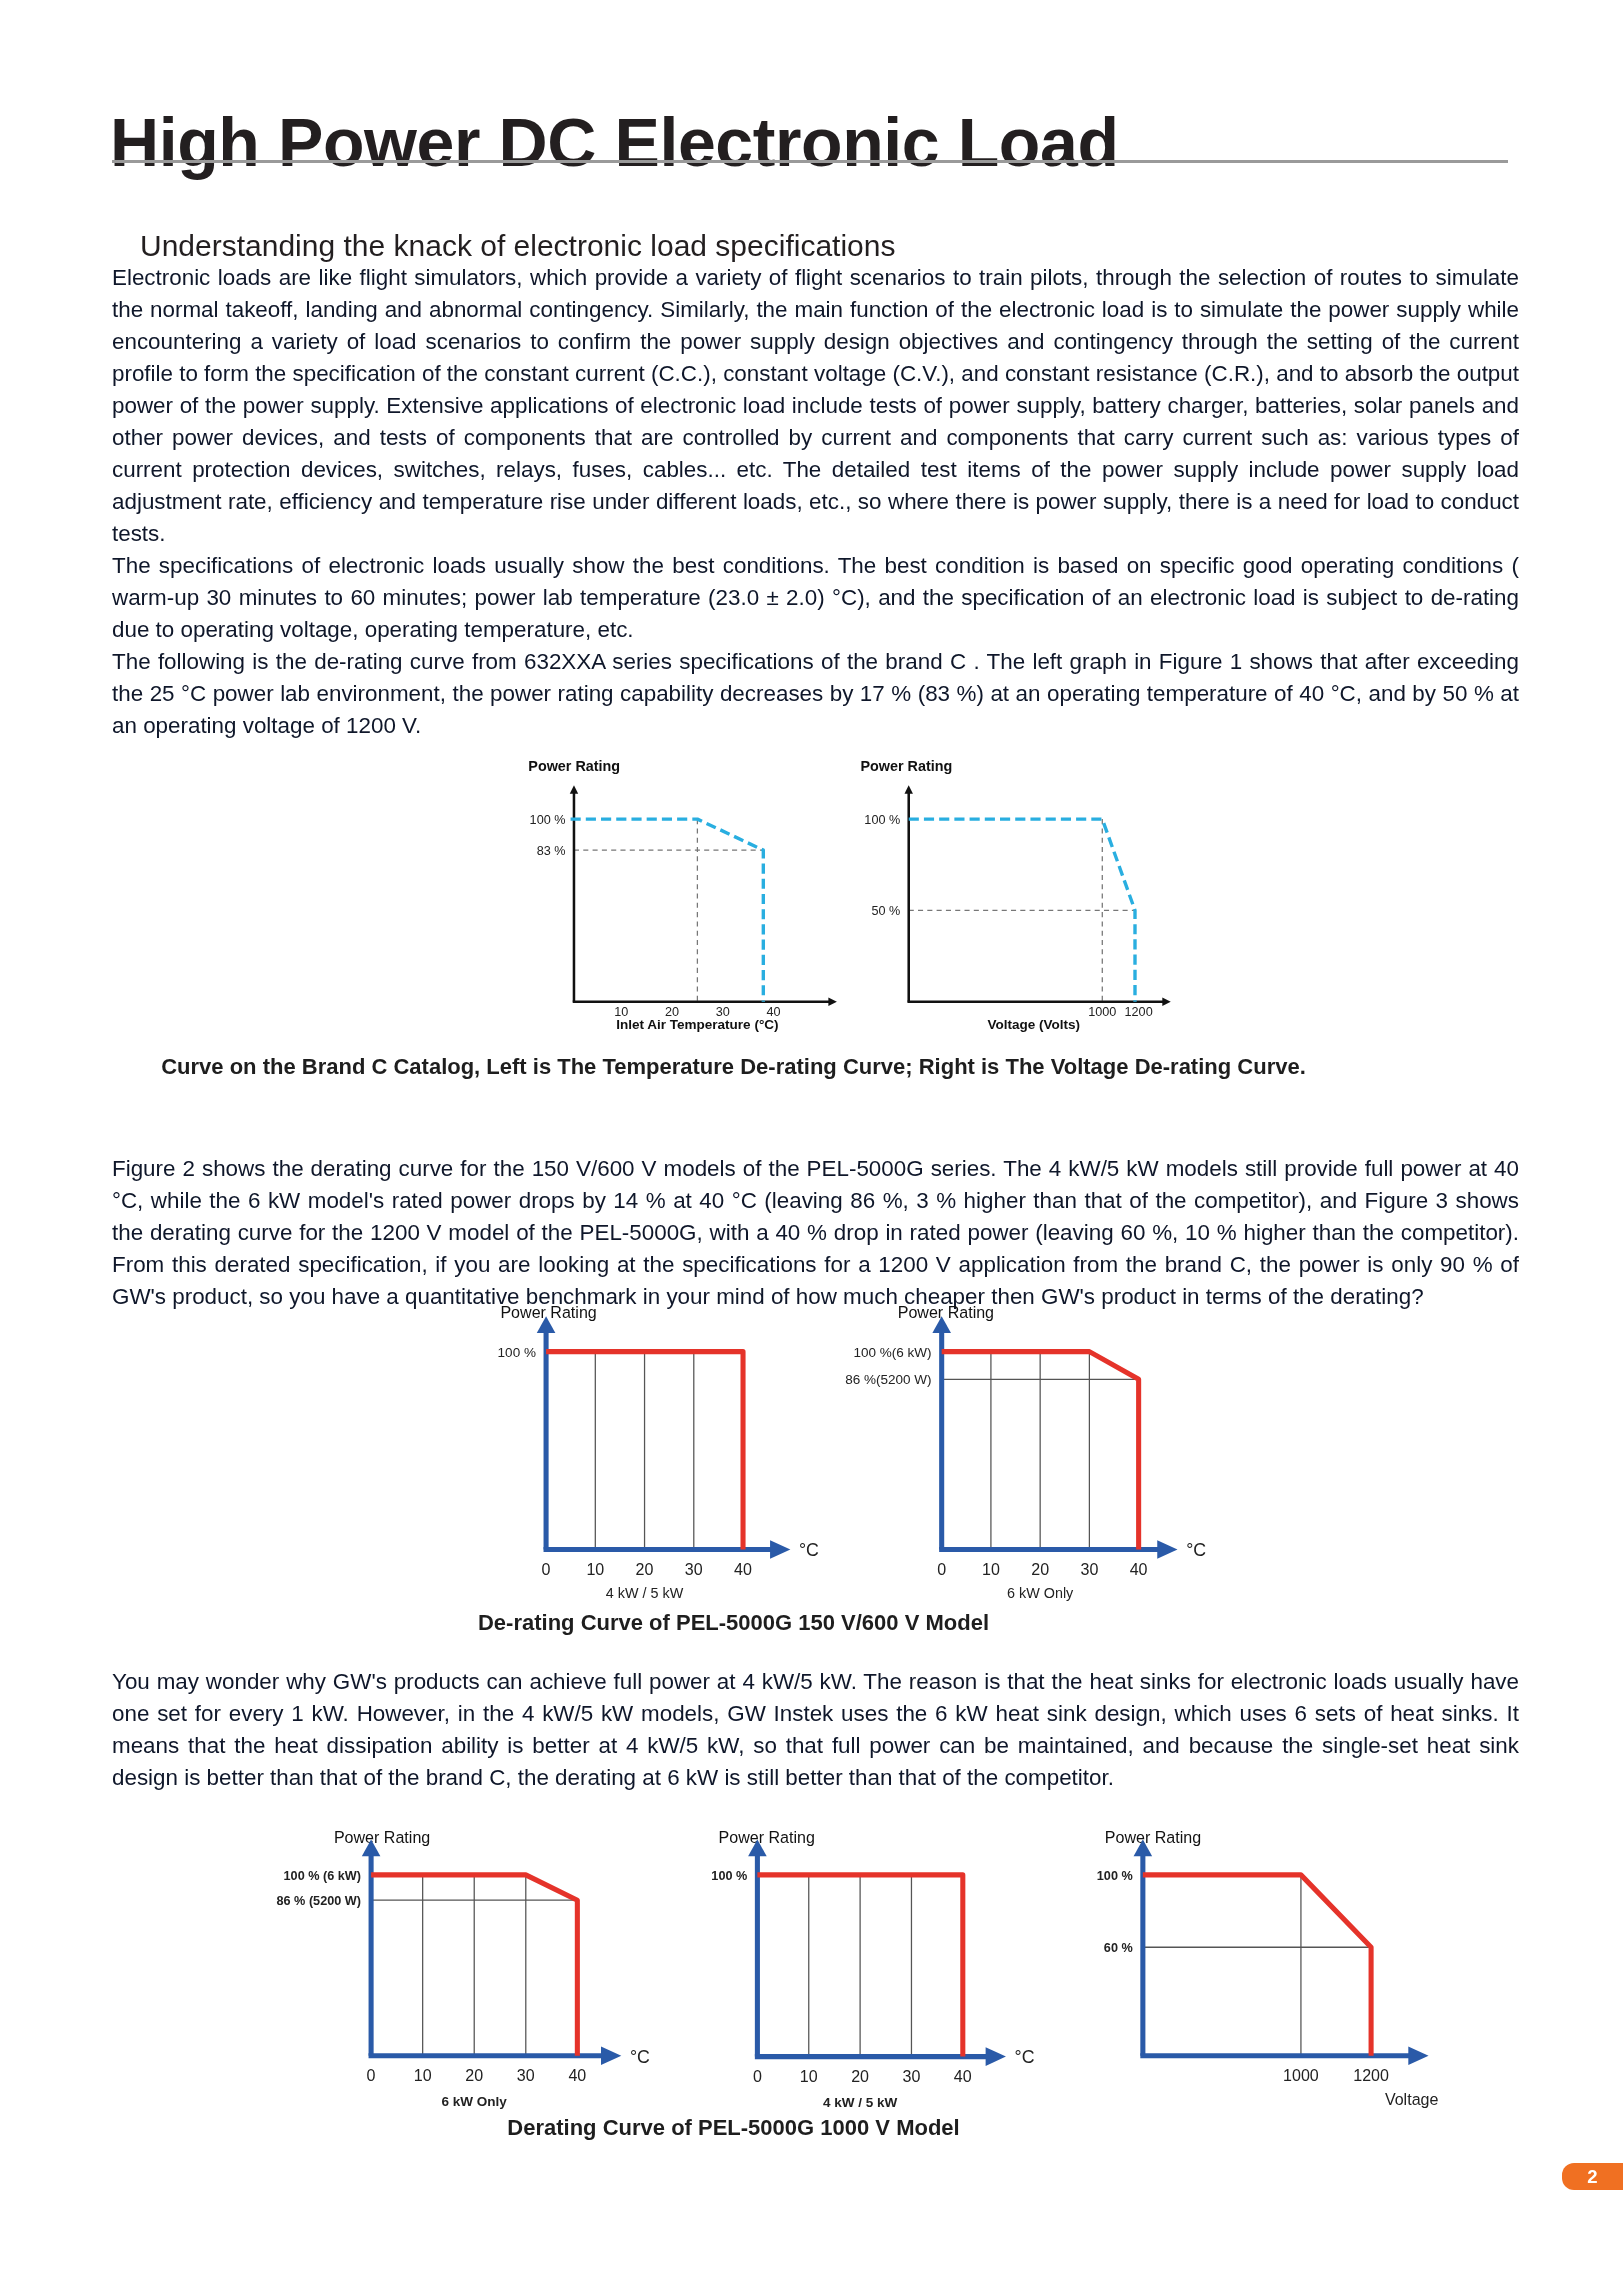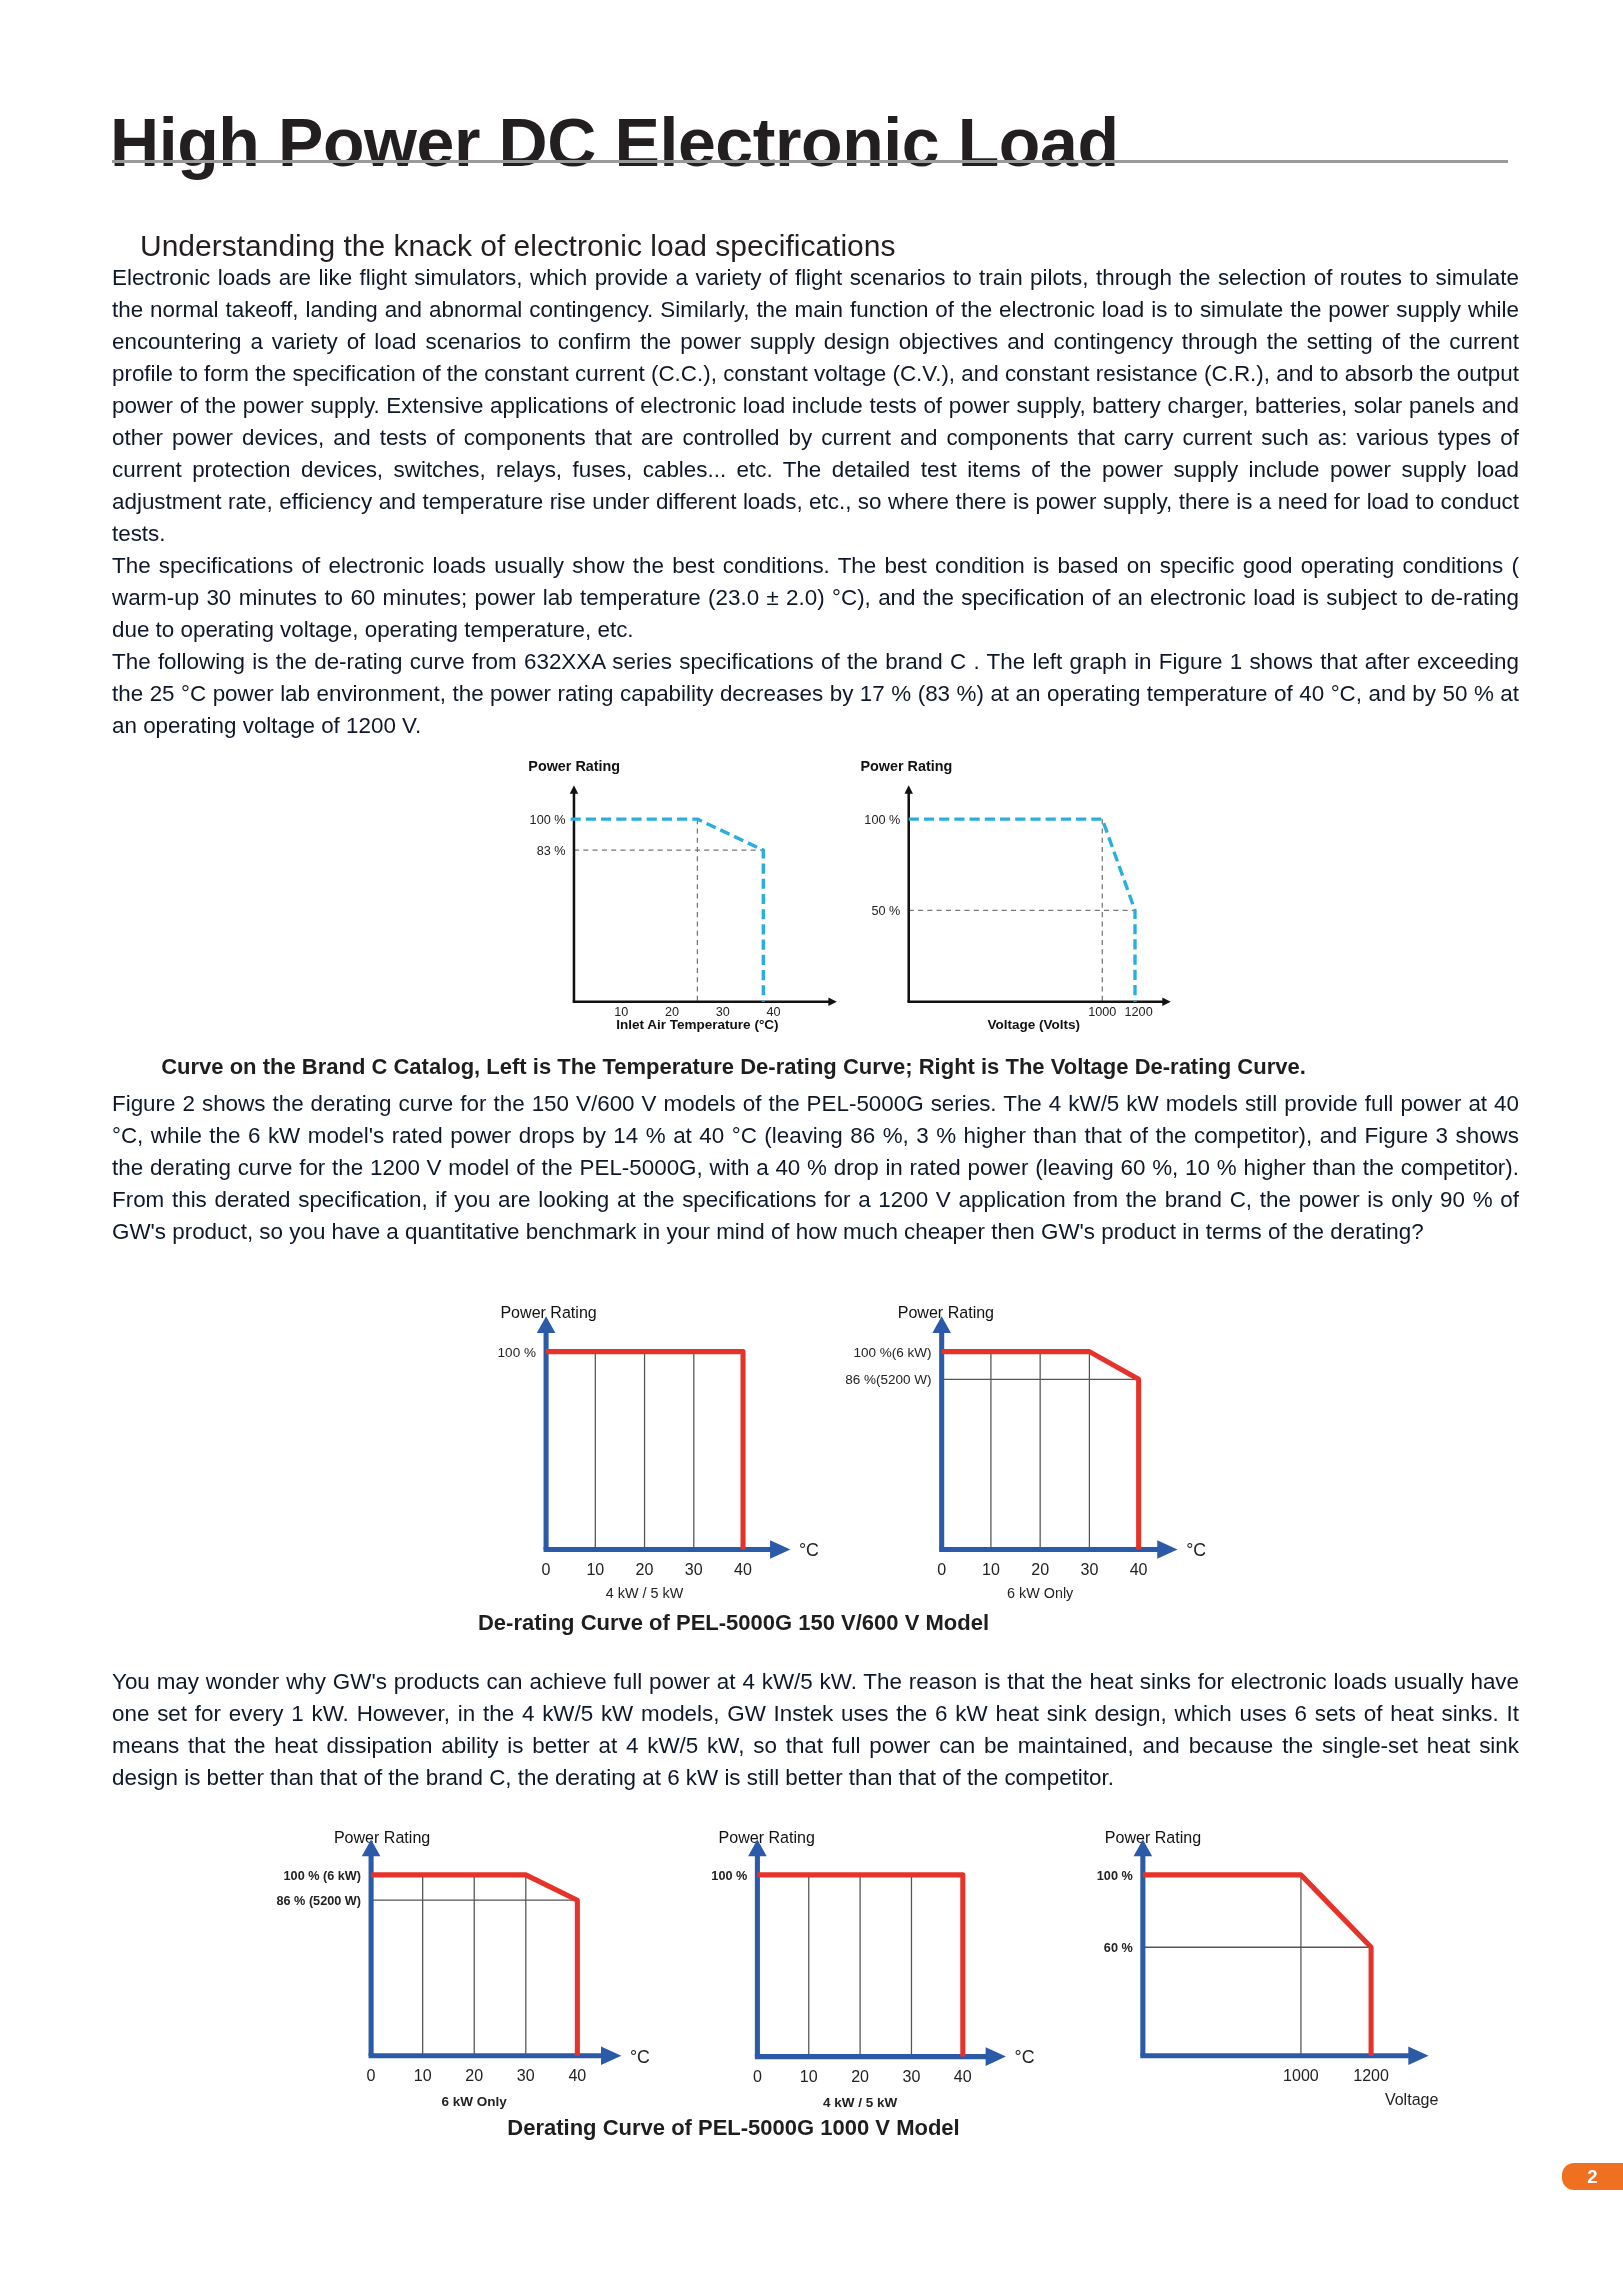--- a/index.html
+++ b/index.html
@@ -26,21 +26,21 @@
 <h2 class="subtitle">Understanding the knack of electronic load specifications</h2>
 
 <div class="para" style="top:262px;">
   <p>Electronic loads are like flight simulators, which provide a variety of flight scenarios to train pilots, through the selection of routes to simulate the normal takeoff, landing and abnormal contingency. Similarly, the main function of the electronic load is to simulate the power supply while encountering a variety of load scenarios to confirm the power supply design objectives and contingency through the setting of the current profile to form the specification of the constant current (C.C.), constant voltage (C.V.), and constant resistance (C.R.), and to absorb the output power of the power supply. Extensive applications of electronic load include tests of power supply, battery charger, batteries, solar panels and other power devices, and tests of components that are controlled by current and components that carry current such as: various types of current protection devices, switches, relays, fuses, cables... etc. The detailed test items of the power supply include power supply load adjustment rate, efficiency and temperature rise under different loads, etc., so where there is power supply, there is a need for load to conduct tests.</p>
   <p>The specifications of electronic loads usually show the best conditions. The best condition is based on specific good operating conditions ( warm-up 30 minutes to 60 minutes; power lab temperature (23.0 ± 2.0) °C), and the specification of an electronic load is subject to de-rating due to operating voltage, operating temperature, etc.</p>
   <p>The following is the de-rating curve from 632XXA series specifications of the brand C . The left graph in Figure 1 shows that after exceeding the 25 °C power lab environment, the power rating capability decreases by 17 % (83 %) at an operating temperature of 40 °C, and by 50 % at an operating voltage of 1200 V.</p>
 </div>
 
 <p class="caption" style="top:1054px;">Curve on the Brand C Catalog, Left is The Temperature De-rating Curve; Right is The Voltage De-rating Curve.</p>
 
-<div class="para" style="top:1088px;">
+<div class="para" style="top:1153px;">
   <p>Figure 2 shows the derating curve for the 150 V/600 V models of the PEL-5000G series. The 4 kW/5 kW models still provide full power at 40 °C, while the 6 kW model's rated power drops by 14 % at 40 °C (leaving 86 %, 3 % higher than that of the competitor), and Figure 3 shows the derating curve for the 1200 V model of the PEL-5000G, with a 40 % drop in rated power (leaving 60 %, 10 % higher than the competitor). From this derated specification, if you are looking at the specifications for a 1200 V application from the brand C, the power is only 90 % of GW's product, so you have a quantitative benchmark in your mind of how much cheaper then GW's product in terms of the derating?</p>
 </div>
 
 <p class="caption" style="top:1610px;">De-rating Curve of PEL-5000G 150 V/600 V Model</p>
 
 <div class="para" style="top:1666px;">
   <p>You may wonder why GW's products can achieve full power at 4 kW/5 kW. The reason is that the heat sinks for electronic loads usually have one set for every 1 kW. However, in the 4 kW/5 kW models, GW Instek uses the 6 kW heat sink design, which uses 6 sets of heat sinks. It means that the heat dissipation ability is better at 4 kW/5 kW, so that full power can be maintained, and because the single-set heat sink design is better than that of the  brand C, the derating at 6 kW is still better than that of the competitor.</p>
 </div>
 
 <p class="caption" style="top:2115px;">Derating Curve of PEL-5000G 1000 V Model</p>

